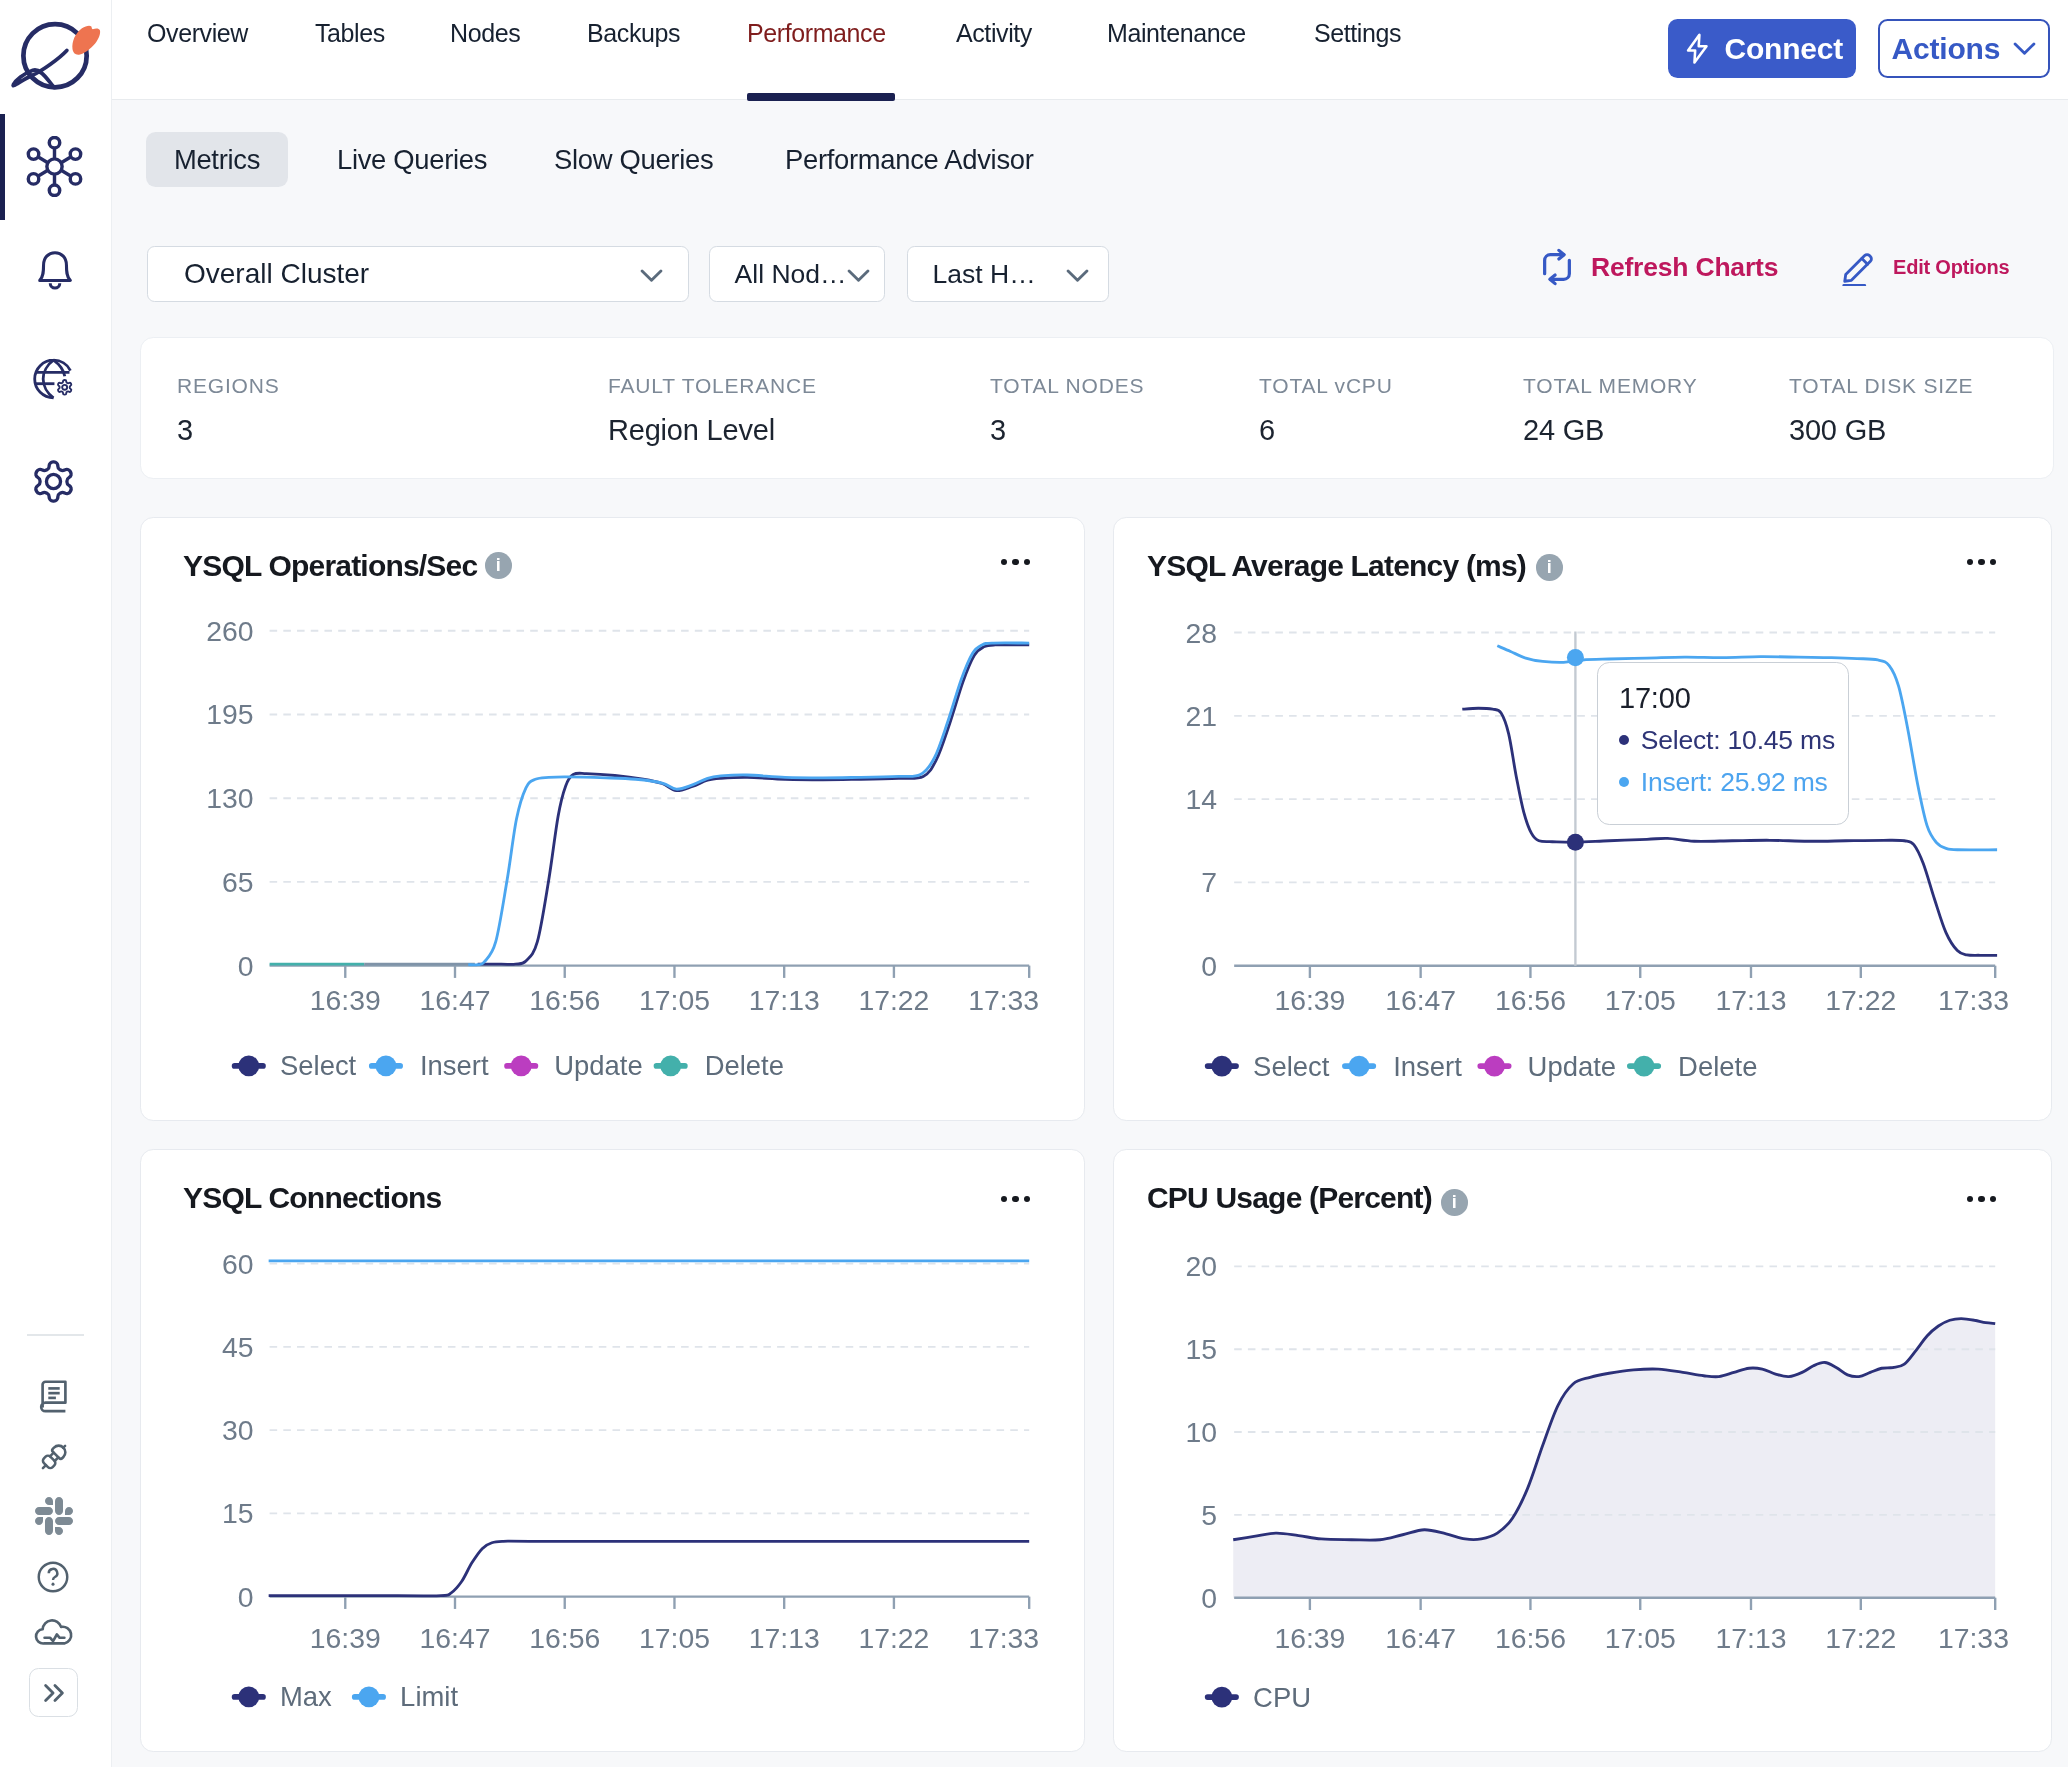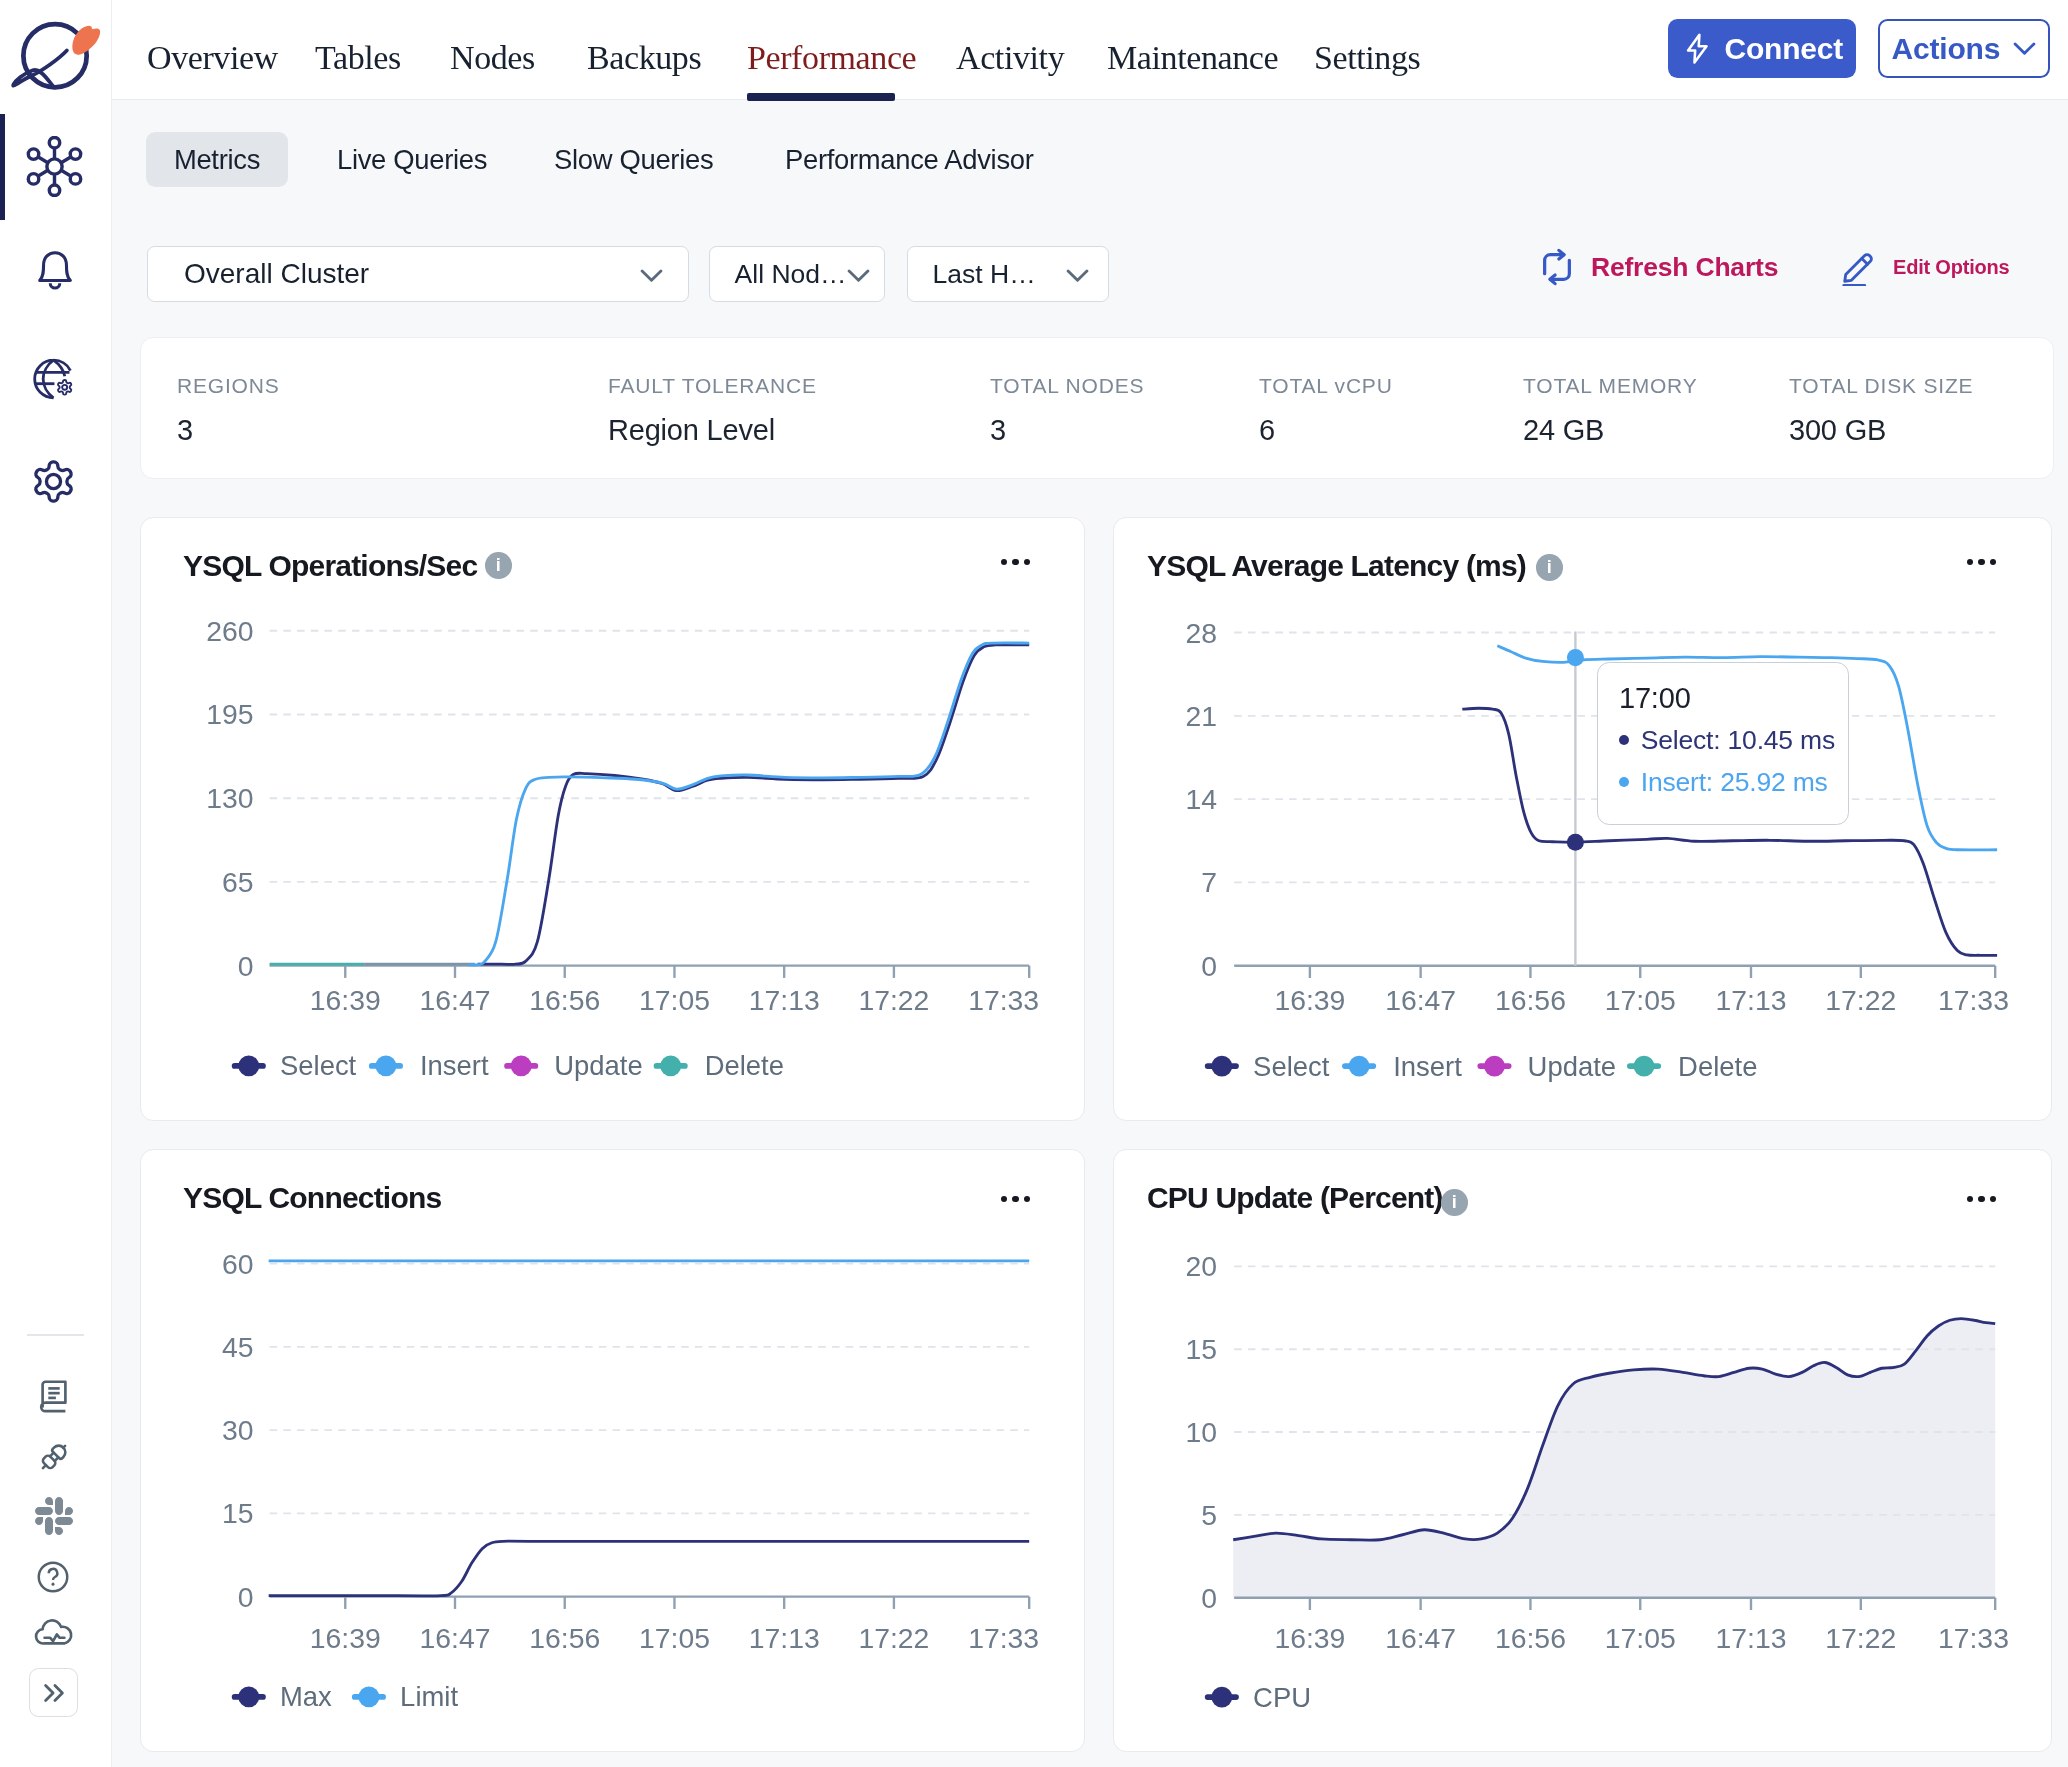--- a/index.html
+++ b/index.html
@@ -1,20 +1,20 @@
 <!DOCTYPE html>
 <html style="font-size:15px"><head><meta charset="utf-8"><style>
 * { margin:0; padding:0; box-sizing:border-box; }
 html,body { width:2069px; height:1768px; font-family:"Liberation Sans",sans-serif; background:#f7f8fa; overflow:hidden; }
 .abs { position:absolute; }
 #sidebar { position:absolute; left:0; top:0; width:112px; height:1768px; background:#fff; border-right:1.9px solid #eceff2; }
 .sicon { position:absolute; }
 #activebar { position:absolute; left:0; top:114px; width:4.7px; height:106px; background:#1b2151; }
 #topnav { position:absolute; left:112px; top:0; width:1957px; height:100px; background:#fff; border-bottom:1.9px solid #e8ebee; }
-.nav { position:absolute; top:44px; font-size:34px; color:#172130; font-weight:400; line-height:27.4px; letter-spacing:-0.4px;font-family:Liberation Serif, serif; }
+.nav { position:absolute; top:20px; font-size:25px; color:#172130; font-weight:400; line-height:27.4px; letter-spacing:-0.4px; }
 .nav.active { color:#7f1d1d; font-weight:400; }
 #navline { position:absolute; left:747px; top:93px; width:148px; height:7.6px; background:#1b2151; border-radius:1.9px; }
 .btn { position:absolute; top:19px; height:59px; border-radius:9.5px; display:flex; align-items:center; justify-content:center; font-size:30px; font-weight:700; letter-spacing:-0.2px; }
 #connect { left:1668px; width:188px; background:#3a5bc9; color:#fff; }
 #actions { left:1878px; width:172px; background:#fff; color:#3659c5; border:2.4px solid #3553bb; }
 .pill { position:absolute; top:132px; height:55px; display:flex; align-items:center; font-size:27.4px; color:#172130; letter-spacing:-0.3px; }
 #metrics { left:146px; width:142px; background:#e2e5ea; border-radius:9.5px; justify-content:center; }
 .sel { position:absolute; top:246px; height:56px; background:#fff; border:1.9px solid #d5dbe2; border-radius:7.6px; display:flex; align-items:center; justify-content:space-between; font-size:28px; color:#172130; padding:0 24.6px 0 36px; white-space:nowrap; }
 .sel .cv { display:flex; margin-top:3.8px; }
 .link { position:absolute; top:248px; display:flex; align-items:center; gap:15px; color:#be185d; font-weight:700; letter-spacing:-0.2px; }
@@ -340,21 +340,21 @@
     <text x="909" y="517" text-anchor="middle" dominant-baseline="central" class="axlab">17:33</text>
     <path d="M1303.0,1626.8 C1306.7,1626.2 1317.5,1624.4 1325.0,1623.2 C1332.5,1622.1 1340.2,1619.9 1348.0,1619.8 C1355.8,1619.6 1364.0,1621.4 1372.0,1622.4 C1380.0,1623.4 1386.7,1625.1 1396.0,1625.9 C1405.3,1626.6 1417.7,1626.6 1428.0,1626.8 C1438.3,1626.9 1449.0,1627.6 1458.0,1626.8 C1467.0,1625.9 1474.2,1623.2 1482.0,1621.5 C1489.8,1619.8 1497.3,1616.4 1505.0,1616.2 C1512.7,1616.1 1520.8,1619.0 1528.0,1620.6 C1535.2,1622.2 1541.8,1625.0 1548.0,1625.9 C1554.2,1626.8 1559.3,1626.9 1565.0,1625.9 C1570.7,1624.9 1576.5,1623.4 1582.0,1619.8 C1587.5,1616.1 1592.7,1611.9 1598.0,1604.0 C1603.3,1596.1 1608.7,1585.3 1614.0,1572.5 C1619.3,1559.7 1624.7,1541.6 1630.0,1527.0 C1635.3,1512.4 1640.7,1495.8 1646.0,1485.0 C1651.3,1474.2 1656.3,1467.2 1662.0,1462.2 C1667.7,1457.3 1673.7,1457.1 1680.0,1455.2 C1686.3,1453.4 1692.3,1452.2 1700.0,1450.9 C1707.7,1449.6 1717.3,1448.1 1726.0,1447.4 C1734.7,1446.6 1743.3,1446.1 1752.0,1446.5 C1760.7,1446.9 1770.0,1448.8 1778.0,1450.0 C1786.0,1451.2 1793.7,1452.8 1800.0,1453.5 C1806.3,1454.2 1810.7,1455.0 1816.0,1454.4 C1821.3,1453.8 1826.7,1451.5 1832.0,1450.0 C1837.3,1448.5 1843.0,1446.2 1848.0,1445.6 C1853.0,1445.0 1857.3,1445.5 1862.0,1446.5 C1866.7,1447.5 1871.3,1450.4 1876.0,1451.8 C1880.7,1453.1 1885.3,1454.7 1890.0,1454.4 C1894.7,1454.1 1899.7,1451.9 1904.0,1450.0 C1908.3,1448.1 1912.0,1444.8 1916.0,1443.0 C1920.0,1441.2 1924.0,1439.2 1928.0,1439.5 C1932.0,1439.8 1936.0,1442.6 1940.0,1444.8 C1944.0,1446.9 1948.0,1451.0 1952.0,1452.6 C1956.0,1454.2 1960.0,1454.8 1964.0,1454.4 C1968.0,1453.9 1972.0,1451.5 1976.0,1450.0 C1980.0,1448.5 1984.0,1446.5 1988.0,1445.6 C1992.0,1444.8 1996.0,1445.5 2000.0,1444.8 C2004.0,1444.0 2008.0,1444.2 2012.0,1441.2 C2016.0,1438.3 2020.0,1432.2 2024.0,1427.2 C2028.0,1422.3 2032.0,1415.9 2036.0,1411.5 C2040.0,1407.1 2044.0,1403.8 2048.0,1401.0 C2052.0,1398.2 2056.0,1396.2 2060.0,1394.9 C2064.0,1393.6 2067.7,1393.1 2072.0,1393.1 C2076.3,1393.1 2081.7,1394.1 2086.0,1394.9 C2090.3,1395.6 2094.3,1396.9 2098.0,1397.5 C2101.7,1398.1 2106.3,1398.2 2108.0,1398.4" fill="none" stroke="#2c3179" stroke-width="3" transform="translate(-1176,-1214)"></path>
     <line x1="100" y1="579" x2="130" y2="579" stroke="#2c3179" stroke-width="6" stroke-linecap="round"></line>
     <circle cx="115" cy="579" r="11" fill="#2c3179"></circle>
     <text x="148" y="579" dominant-baseline="central" class="leglab">CPU</text>
   </svg>
 
 <div class="ctitle" style="left:183px;top:551px">YSQL Operations/Sec</div>
 <div class="ctitle" style="left:1147px;top:551px">YSQL Average Latency (ms)</div>
 <div class="ctitle" style="left:183px;top:1183px">YSQL Connections</div>
-<div class="ctitle" style="left:1147px;top:1183px">CPU Update (Percent)</div>
+<div class="ctitle" style="left:1147px;top:1183px">CPU Usage (Percent)</div>
 <div class="info" style="left:485px;top:552px">i</div>
 <div class="info" style="left:1536px;top:554px">i</div>
 <div class="info" style="left:1441px;top:1189px">i</div>
 <div class="dots" style="left:1001px;top:559px">
     <span></span>
     <span></span>
     <span></span>
   </div>
 <div class="dots" style="left:1967px;top:559px">
     <span></span>

